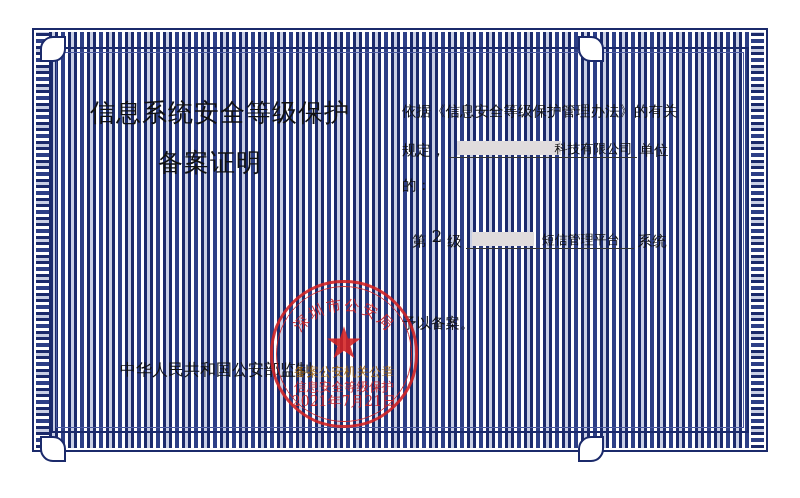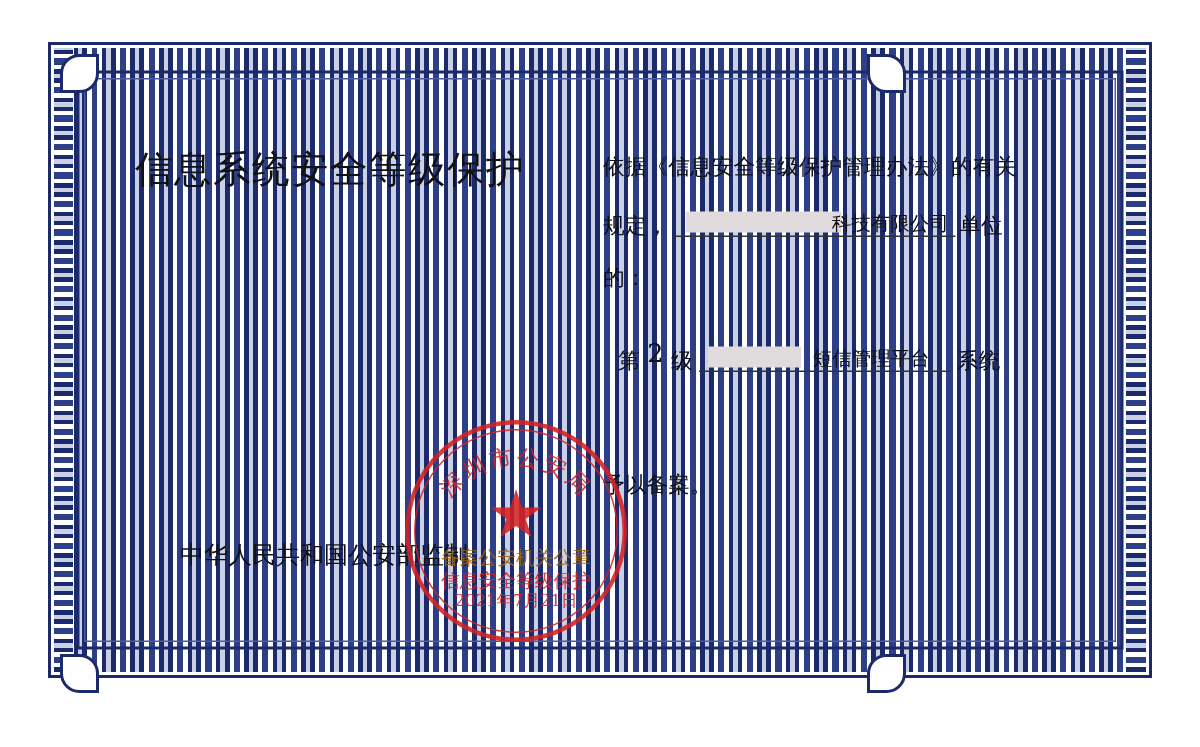--- a/index.html
+++ b/index.html
@@ -338,21 +338,21 @@
     white-space: nowrap;
     font-family: "DejaVu Serif", serif;
   }
   #seal-date {
     position: absolute;
     left: 0;
     top: 113px;
     width: 148px;
     text-align: center;
     color: #d42222;
-    font-size: 11px;
+    font-size: 14px;
     white-space: nowrap;
     font-family: "DejaVu Serif", serif;
   }
   #seal-bottom {
     position: absolute;
     left: 0;
     top: 126px;
     width: 148px;
     text-align: center;
     color: #d42222;
@@ -374,20 +374,21 @@
   <div id="border-inner2"></div>
   <div class="corner-flower" id="corner-tl"></div>
   <div class="corner-flower" id="corner-tr"></div>
   <div class="corner-flower" id="corner-bl"></div>
   <div class="corner-flower" id="corner-br"></div>
 
   <div id="content">
 
     <div id="left-col">
       <div id="title-line-1">信息系统安全等级保护</div>
+      <div id="title-line-2">备案证明</div>
 
 
       <div id="issuer-line">中华人民共和国公安部监制</div>
     </div>
 
     <div id="right-col">
 
       <div id="body-line-1">依据《信息安全等级保护管理办法》的有关</div>
 
       <div id="body-line-2">

